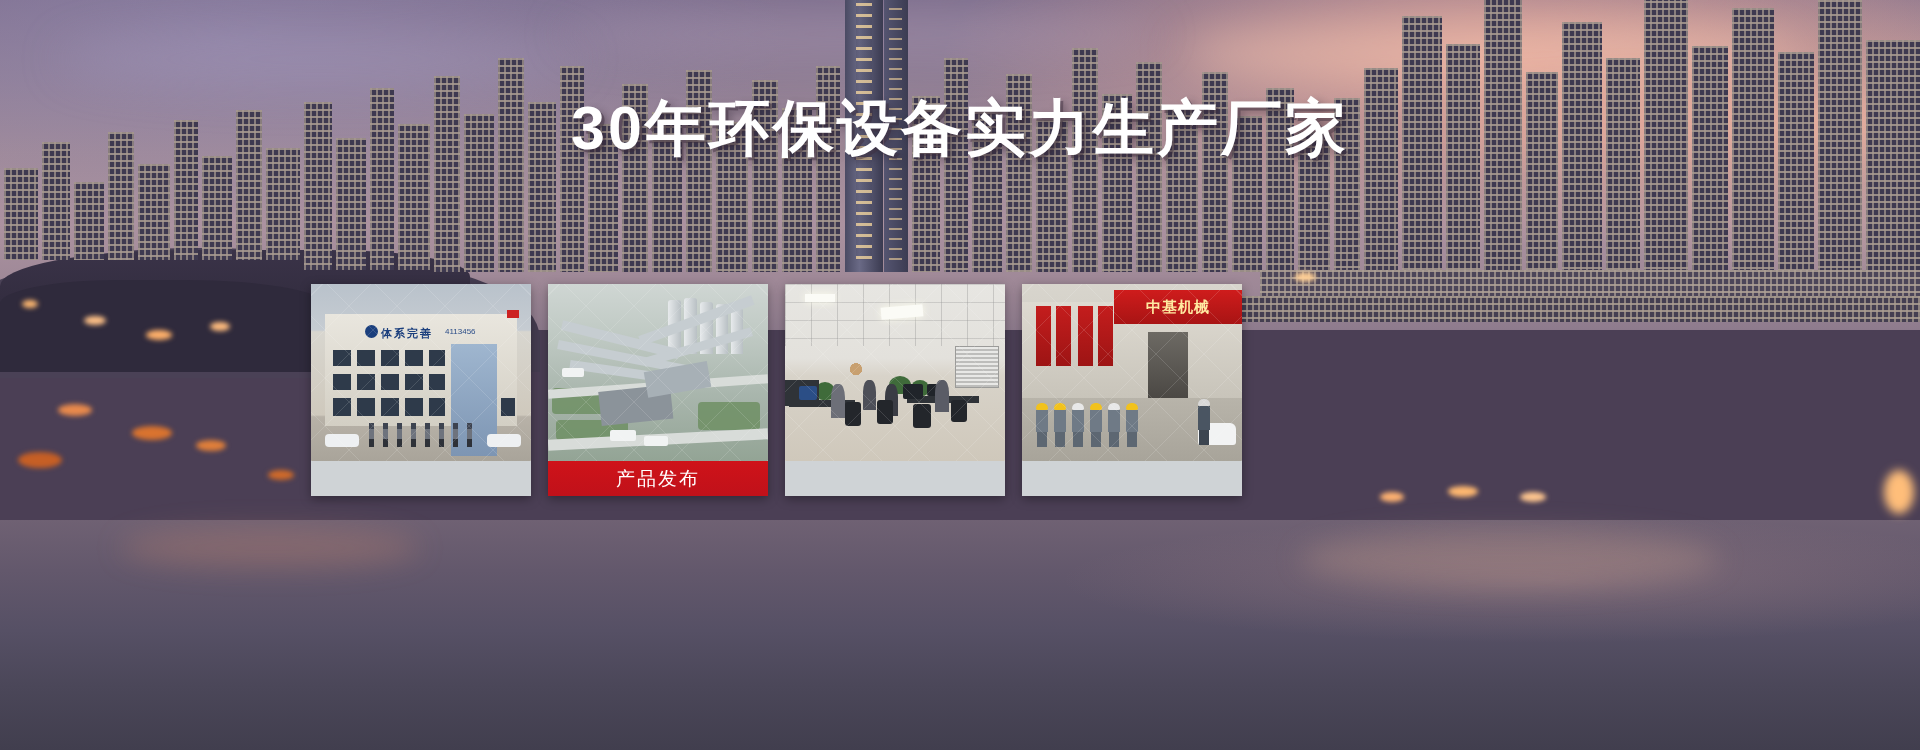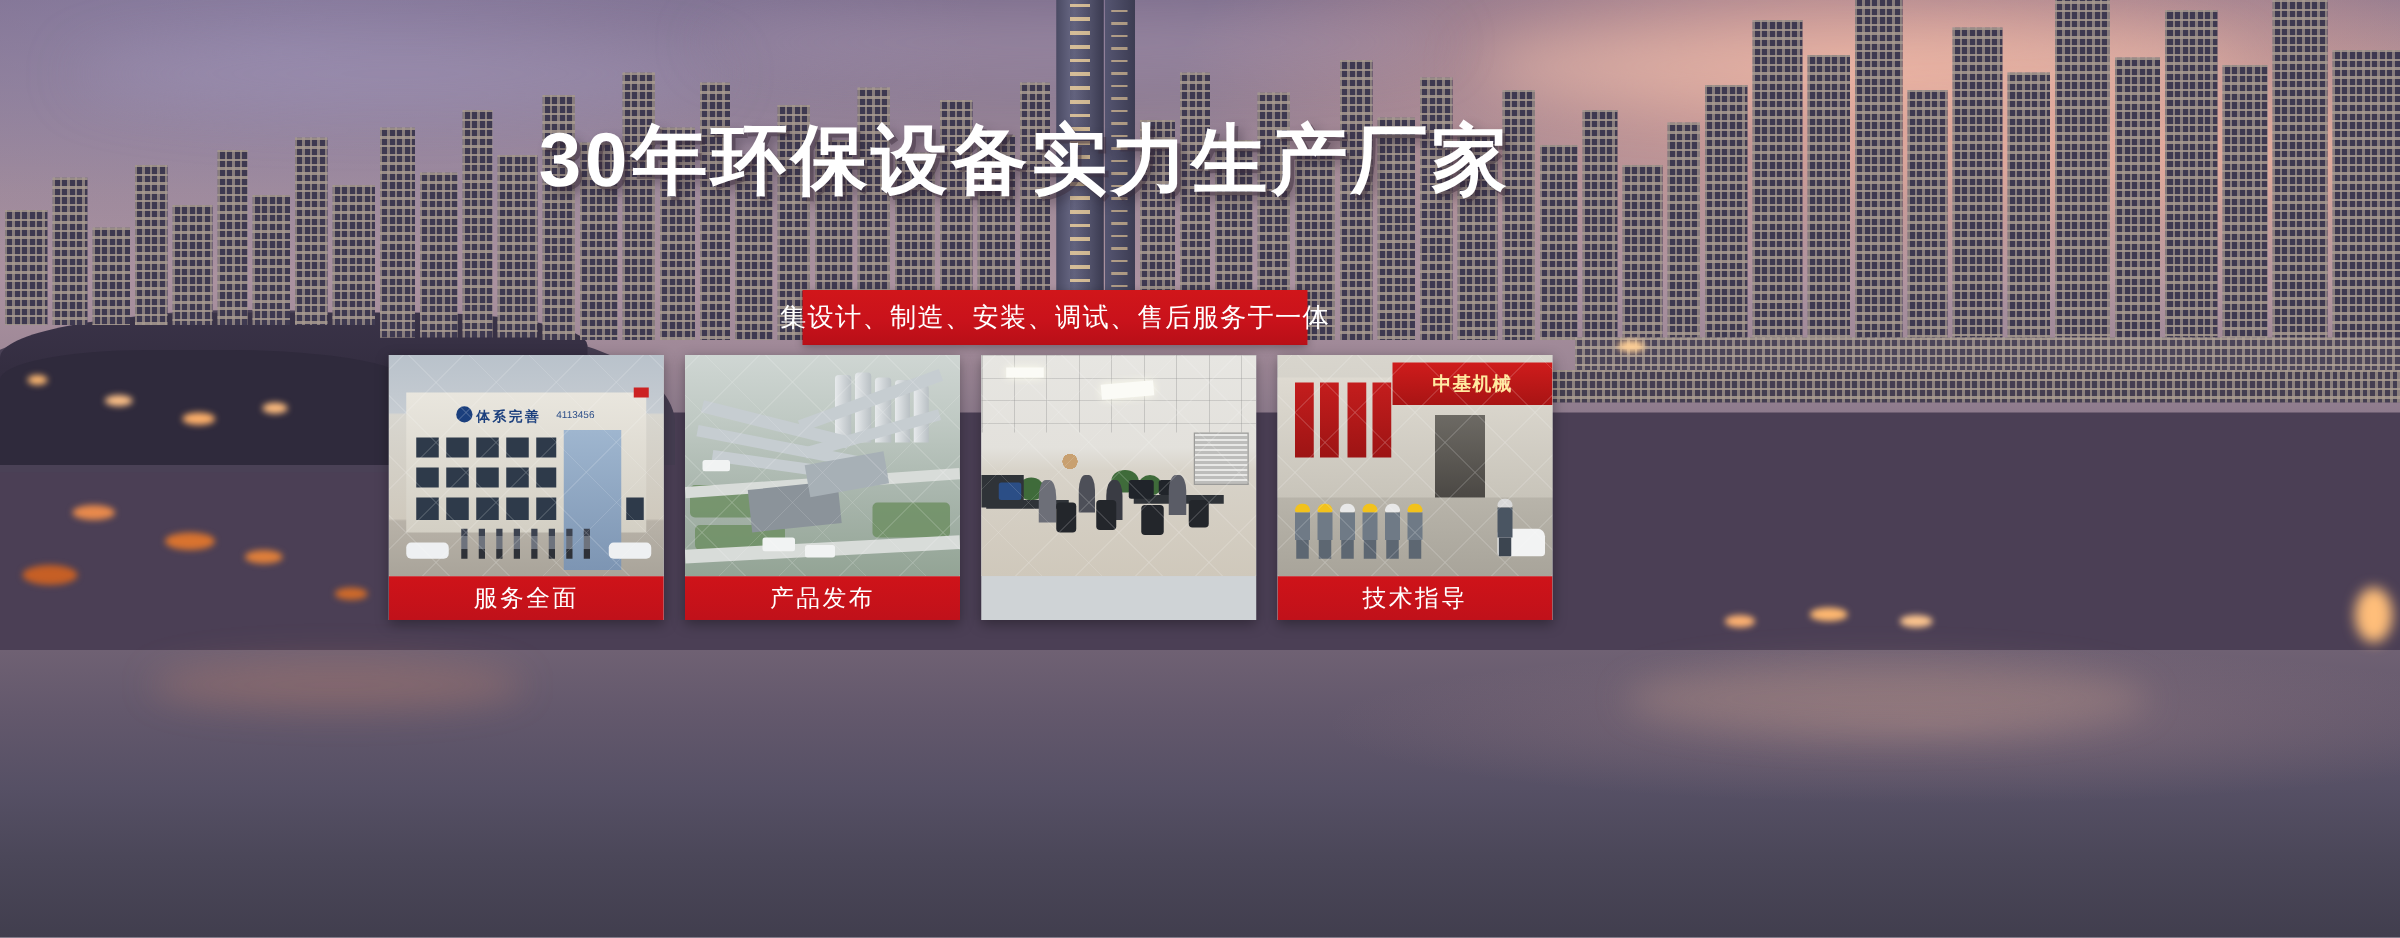--- a/index.html
+++ b/index.html
@@ -34,21 +34,21 @@
       repeating-linear-gradient(to right, rgba(255,228,170,.7) 0 2px, transparent 2px 6px);
     mix-blend-mode:screen; }
   .tower { position:absolute; bottom:0; }
 
   
   .hill { position:absolute; border-radius:48% 48% 0 0 / 70% 70% 0 0; }
   .treeline { position:absolute; bottom:0; }
   .lamp { position:absolute; border-radius:50%; filter:blur(2.5px); }
 
   
-  .headline { position:absolute; left:0; top:96px; width:1640px; text-align:center;
+  .headline { position:absolute; left:0; top:96px; width:1920px; text-align:center;
     font-size:61px; font-weight:bold; color:#ffffff; letter-spacing:3px;
     line-height:1.06; white-space:nowrap;
     text-shadow: 3px 3px 0 rgba(60,45,60,.45), 5px 5px 9px rgba(40,30,45,.45); }
 
   
   .subbar { position:absolute; left:642px; top:232px; width:404px; height:44px;
     background:linear-gradient(to bottom,#d1161a 0%, #c9121b 55%, #b80f17 100%);
     display:flex; align-items:center; justify-content:center;
     box-shadow:0 2px 7px rgba(0,0,0,.3); }
   .subbar span { color:#fff; font-size:21px; letter-spacing:1px; white-space:nowrap; }
@@ -242,23 +242,20 @@
     <div class="bldg" style="left:1180px; height:26px; width:740px; bottom:238px; background:#443e51;"></div>
     <div class="lamp" style="left:1448px; top:486px; width:30px; height:11px; background:#ffb870;"></div>
     <div class="lamp" style="left:1520px; top:492px; width:26px; height:10px; background:#ffc68f;"></div>
     <div class="lamp" style="left:1380px; top:492px; width:24px; height:10px; background:#ffb271;"></div>
     <div class="lamp" style="left:1884px; top:470px; width:30px; height:44px; background:#ffbe7a; filter:blur(5px);"></div>
     <div class="lamp" style="left:1294px; top:272px; width:22px; height:10px; background:#ffcf96;"></div>
   </div>
 
   <div class="headline">30年环保设备实力生产厂家</div>
 
-  <div class="subbar">
-    <span>集设计、制造、安装、调试、售后服务于一体</span>
-  </div>
 
   <div class="cards">
 
     <div class="card">
       <div class="photo">
         <div class="p1"></div>
         <div class="b1body">
           <div class="b1logo"></div>
           <div class="b1sign">体系完善</div>
           <div class="b1dial">4113456</div>
@@ -286,21 +283,20 @@
         <div class="staff" style="left:58px;"></div>
         <div class="staff" style="left:72px;"></div>
         <div class="staff" style="left:86px;"></div>
         <div class="staff" style="left:100px;"></div>
         <div class="staff" style="left:114px;"></div>
         <div class="staff" style="left:128px;"></div>
         <div class="staff" style="left:142px;"></div>
         <div class="staff" style="left:156px;"></div>
         <div class="wm"></div>
       </div>
-      <div class="cardlabel">服务全面</div>
     </div>
 
     <div class="card">
       <div class="photo">
         <div class="p2"></div>
         <div class="grn" style="left:4px;  top:104px; width:54px; height:26px;"></div>
         <div class="grn" style="left:8px;  top:136px; width:72px; height:20px;"></div>
         <div class="grn" style="left:150px;top:118px; width:62px; height:28px;"></div>
         <div class="roadp" style="left:0;   top:98px;  width:220px; height:9px; transform:rotate(-4deg);"></div>
         <div class="roadp" style="left:0;   top:150px; width:220px; height:11px; transform:rotate(-3deg);"></div>
@@ -394,17 +390,16 @@
             <div class="wbody"></div>
             <div class="wlegs"></div>
         </div>
         <div class="worker" style="left:176px; height:48px;">
           <div class="helmet" style="background:#d8d8d8;"></div>
           <div class="wbody" style="background:#4a5562; height:24px;"></div>
           <div class="wlegs" style="top:31px; background:#3c4550;"></div>
         </div>
         <div class="wm"></div>
       </div>
-      <div class="cardlabel">技术指导</div>
     </div>
 
   </div>
 </div>
 
 </body></html>

